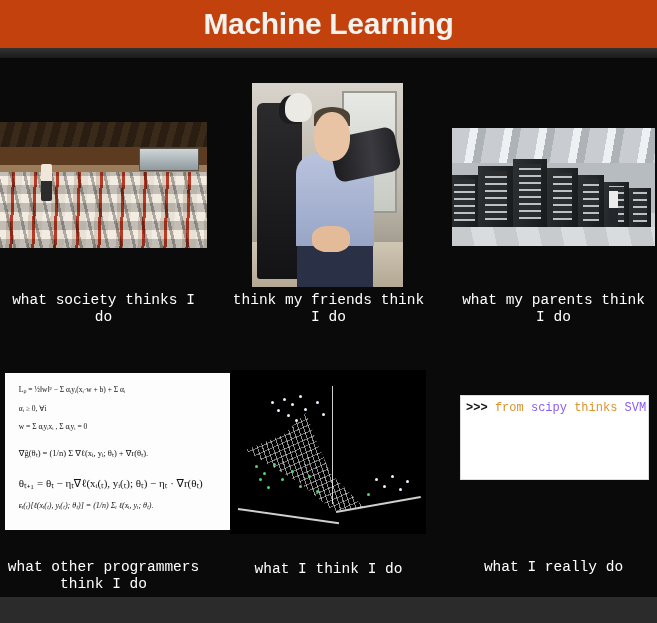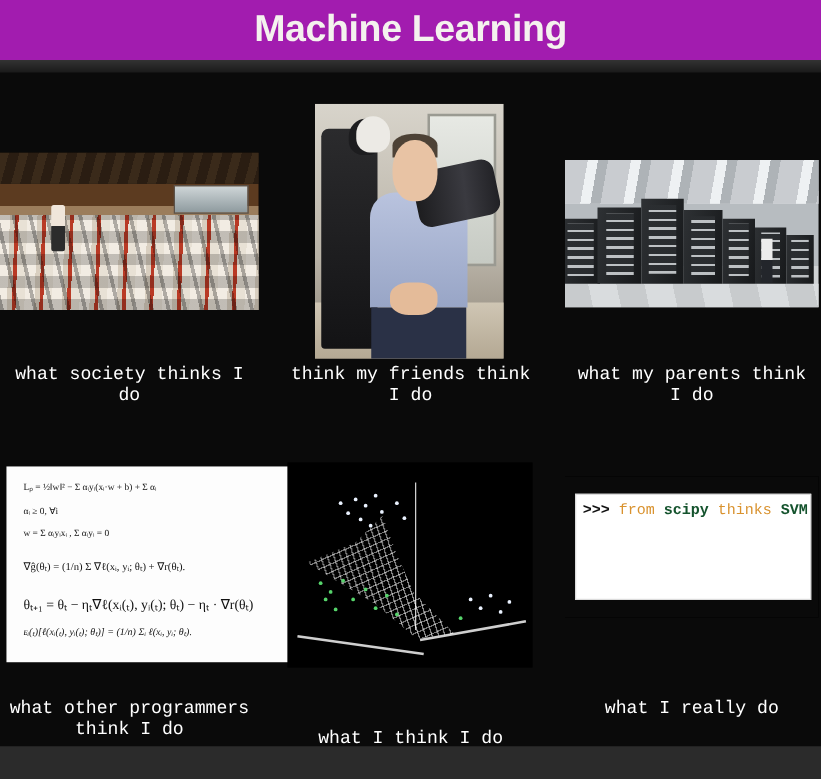--- a/index.html
+++ b/index.html
@@ -11,21 +11,21 @@
     position:relative;
   }
   #meme{
     width:657px;height:623px;
     position:relative;
     background:#0a0a0a;
   }
   
   .header{
     position:absolute;left:0;top:0;width:657px;height:48px;
-    background:#a21caf;
+    background:#c2410c;
     display:flex;align-items:center;justify-content:center;
   }
   .header-title{
     color:#f4f2ee;
     font-family:"Liberation Sans",sans-serif;
     font-weight:bold;
     font-size:30px;
     letter-spacing:-0.3px;
     line-height:1;
     text-align:center;
@@ -126,21 +126,21 @@
   .pt.g{background:#56d46b;}
 
   
   .console{background:#0a0a0a;}
   .console-box{position:absolute;left:4%;top:12%;width:92%;height:74%;
     background:#ffffff;border:1px solid #dcdcdc;}
   .console-line{position:absolute;left:5px;top:5px;
     font-family:"Liberation Mono",monospace;font-size:12px;white-space:pre;}
   .tok-prompt{color:#111111;font-weight:bold;}
   .tok-kw{color:#d9922e;}
-  .tok-name{color:#14532d;font-weight:bold;}
+  .tok-name{color:#8b5cf6;font-weight:normal;}
 </style>
 </head>
 <body>
 
 <div id="meme">
 
   <div class="header">
     <div class="header-title">Machine Learning</div>
   </div>
   <div class="header-fade"></div>
@@ -253,21 +253,21 @@
         <div class="pt g" style="left:40%;top:64%;"></div>
         <div class="pt g" style="left:44%;top:73%;"></div>
         <div class="pt w" style="left:74%;top:66%;"></div>
         <div class="pt w" style="left:78%;top:70%;"></div>
         <div class="pt w" style="left:82%;top:64%;"></div>
         <div class="pt w" style="left:86%;top:72%;"></div>
         <div class="pt w" style="left:90%;top:67%;"></div>
         <div class="pt g" style="left:70%;top:75%;"></div>
       </div>
     </div>
-    <div class="caption" style="left:225px;top:583px;width:207px;">what I think I do</div>
+    <div class="caption" style="left:225px;top:561px;width:207px;">what I think I do</div>
   </div>
 
   <div class="cell">
     <div class="frame" style="left:452px;top:381px;width:203px;height:113px;">
       <div class="pic console">
         <div class="console-box">
           <div class="console-line"><span class="tok-prompt">&gt;&gt;&gt; </span><span class="tok-kw">from</span><span class="tok-name"> scipy </span><span class="tok-kw">thinks</span><span class="tok-name"> SVM</span></div>
         </div>
       </div>
     </div>

